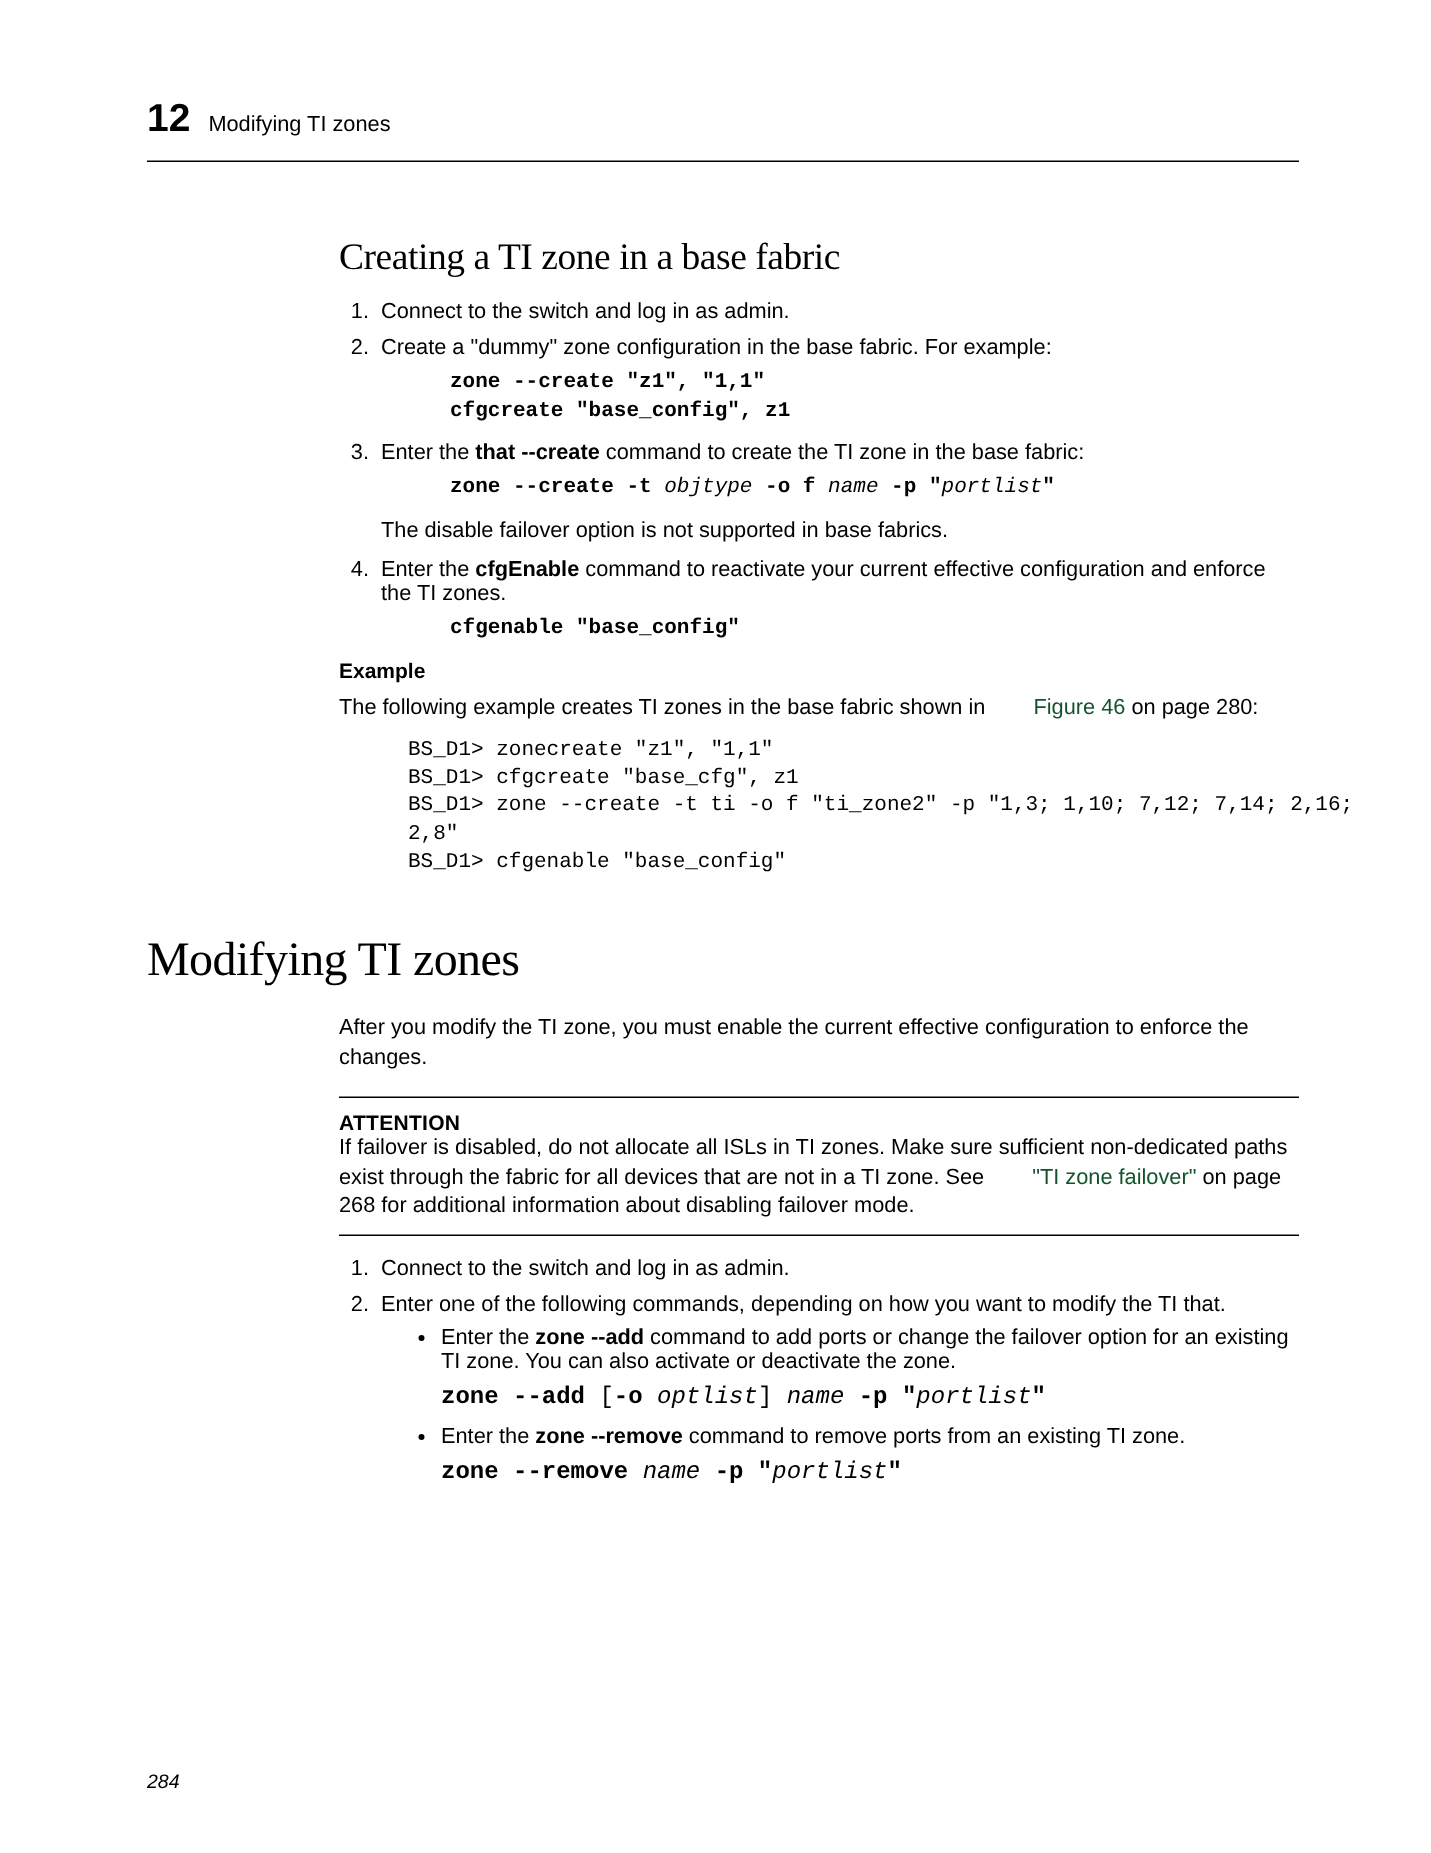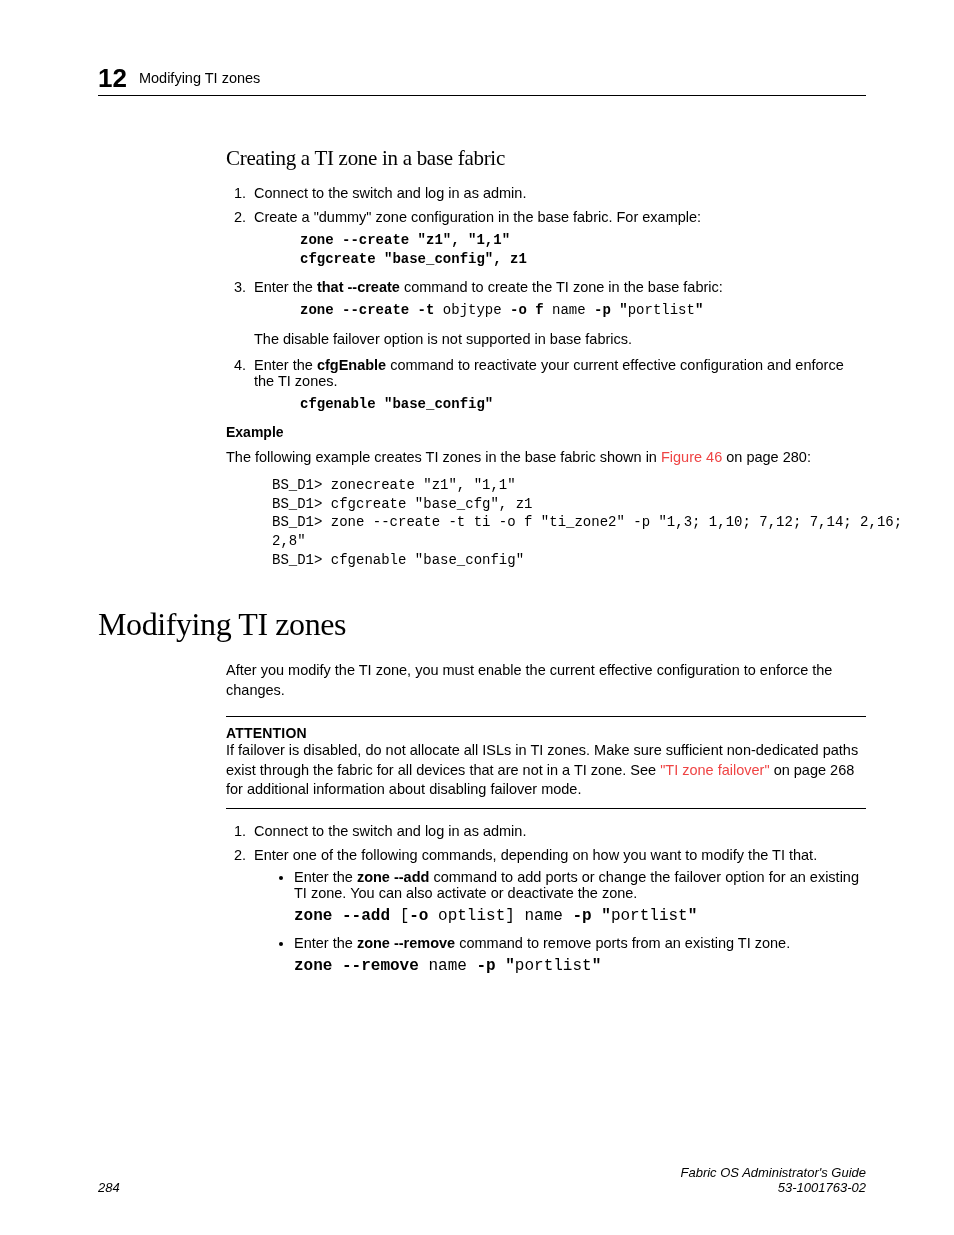--- a/index.html
+++ b/index.html
@@ -13,41 +13,41 @@
   }
   .page {
     width: 954px;
     height: 1235px;
     box-sizing: border-box;
     padding: 65px 88px 40px 98px;
     position: relative;
   }
   .header {
     display: flex;
-    align-items: center;
+    align-items: flex-end;
     border-bottom: 1px solid #000;
-    padding-bottom: 4px;
+    padding-bottom: 16px;
     margin-bottom: 50px;
   }
   .header .chapnum {
     font-size: 26px;
     font-weight: bold;
     margin-right: 12px;
     line-height: 1;
   }
   .header .chaptitle {
     font-size: 14.5px;
   }
   .indent-block {
     margin-left: 128px;
   }
   h2.sectitle {
     font-family: "Times New Roman", Times, serif;
     font-weight: normal;
-    font-size: 21px;
+    font-size: 25px;
     margin: 0 0 14px 0;
     font-stretch: condensed;
     letter-spacing: -0.3px;
   }
   h1.majortitle {
     font-family: "Times New Roman", Times, serif;
     font-weight: normal;
     font-size: 32px;
     margin: 36px 0 18px 0;
     font-stretch: condensed;
@@ -62,34 +62,34 @@
     padding-left: 4px;
   }
   .codeblock {
     font-family: "Courier New", Courier, monospace;
     font-size: 14px;
     white-space: pre;
     margin: 6px 0 10px 46px;
     line-height: 1.35;
   }
   .bold { font-weight: bold; }
-  .ital { }
+  .ital { font-style: italic; }
   .para { margin: 8px 0; line-height: 1.35; }
   .example-label {
     font-weight: bold;
     font-size: 14px;
   }
   .example-output {
     font-family: "Courier New", Courier, monospace;
     font-size: 14px;
     white-space: pre;
     margin: 8px 0 10px 46px;
     line-height: 1.35;
   }
-  .link { color: #ef4444; }
+  .link { color: #14532d; margin-left: 28px; }
   .attention-box {
     border-top: 1.5px solid #000;
     border-bottom: 1.5px solid #000;
     padding: 8px 0;
     margin: 16px 0 14px 0;
   }
   .attention-label {
     font-weight: bold;
     font-size: 14px;
     letter-spacing: 0.2px;
@@ -191,19 +191,15 @@
             <span>Enter the </span><span class="bold">zone --remove</span><span> command to remove ports from an existing TI zone.</span>
             <div class="subcode"><span class="bold">zone --remove </span><span class="ital">name</span><span class="bold"> -p "</span><span class="ital">portlist</span><span class="bold">"</span></div>
           </li>
         </ul>
       </li>
     </ol>
   </div>
 
   <div class="footer">
     <div>284</div>
-    <div class="right">
-      <div>Fabric OS Administrator's Guide</div>
-      <div>53-1001763-02</div>
-    </div>
   </div>
 
 </div>
 
 </body></html>

